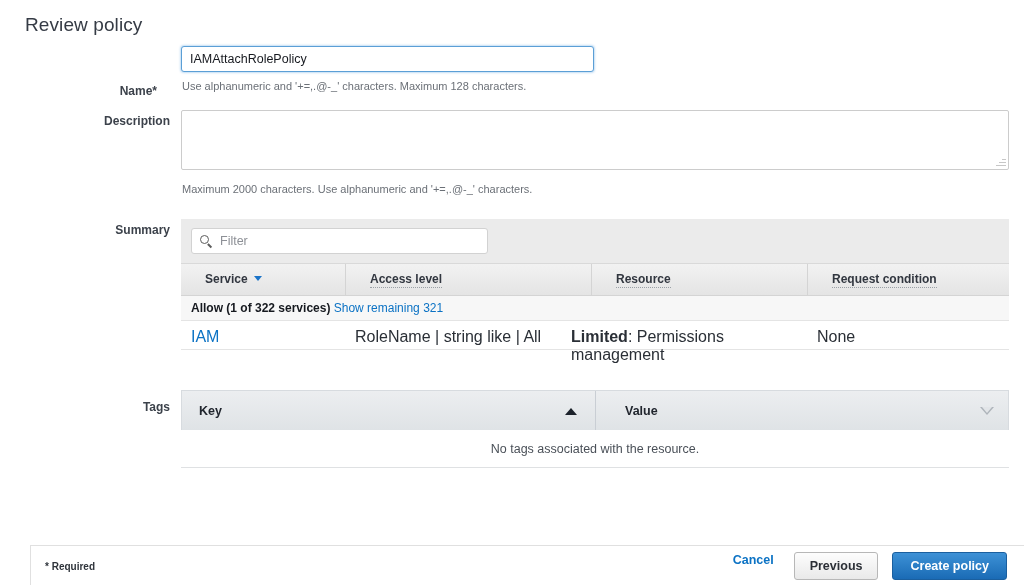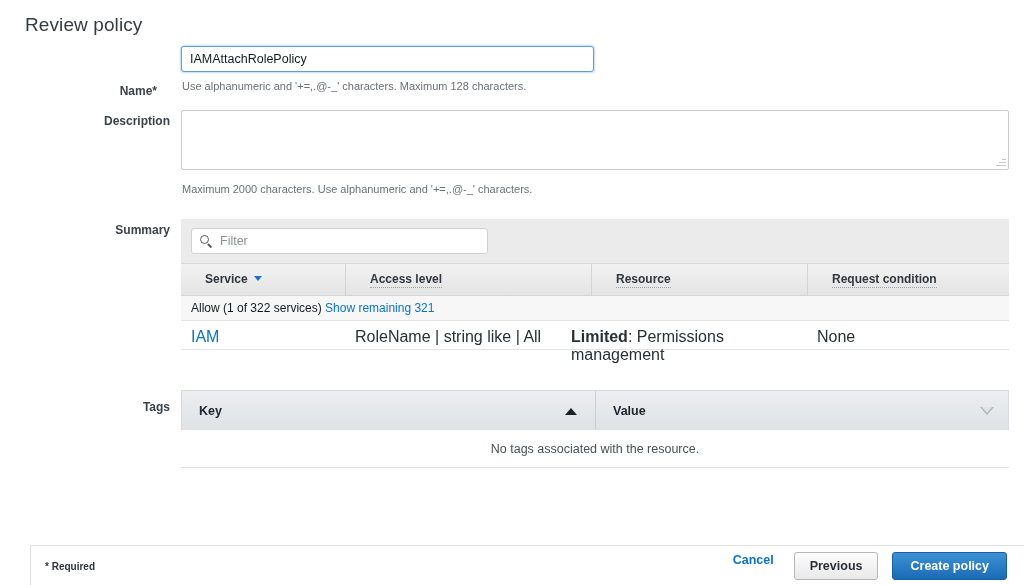--- a/index.html
+++ b/index.html
@@ -133,21 +133,21 @@
     border-top: 5px solid #1a73c8;
     vertical-align: 2px;
   }
   .sum-allow {
     background: #f7f7f7;
     border-bottom: 1px solid #e4e4e4;
     height: 25px;
     padding: 5px 0 0 10px;
     font-size: 12px; color: #16191f;
   }
-  .sum-allow b { font-weight: normal; }
+  .sum-allow b { font-weight: bold; }
   .link { color: #0b72c4; text-decoration: none; cursor: pointer; }
   .sum-row {
     display: flex;
     background: #fff;
     border-bottom: 1px solid #e4e4e4;
     height: 29px;
     font-size: 16px; color: #2a2f36;
   }
   .sum-row .td { padding: 7px 0 0 10px; }
 
@@ -161,21 +161,21 @@
     height: 40px;
     background: linear-gradient(to bottom, #eceef0 0%, #dfe3e6 100%);
     border: 1px solid #d7dbdf; border-bottom: none;
   }
   .tags-head .th {
     font-size: 12.5px; font-weight: bold; color: #21262e;
     position: relative; height: 100%;
     display: flex; align-items: center;
   }
   .tags-key { width: 413px; padding-left: 17px; }
-  .tags-val { flex: 1; padding-left: 17px; border-left: 1px solid #c9ced4; }
+  .tags-val { flex: 1; padding-left: 29px; border-left: 1px solid #c9ced4; }
   .caret-up-solid {
     position: absolute; right: 18px; top: 50%; margin-top: -3px;
     width: 0; height: 0;
     border-left: 6px solid transparent;
     border-right: 6px solid transparent;
     border-bottom: 7px solid #1c222b;
   }
   .caret-down-hollow {
     position: absolute; right: 14px; top: 50%; margin-top: -4px;
     width: 0; height: 0;

